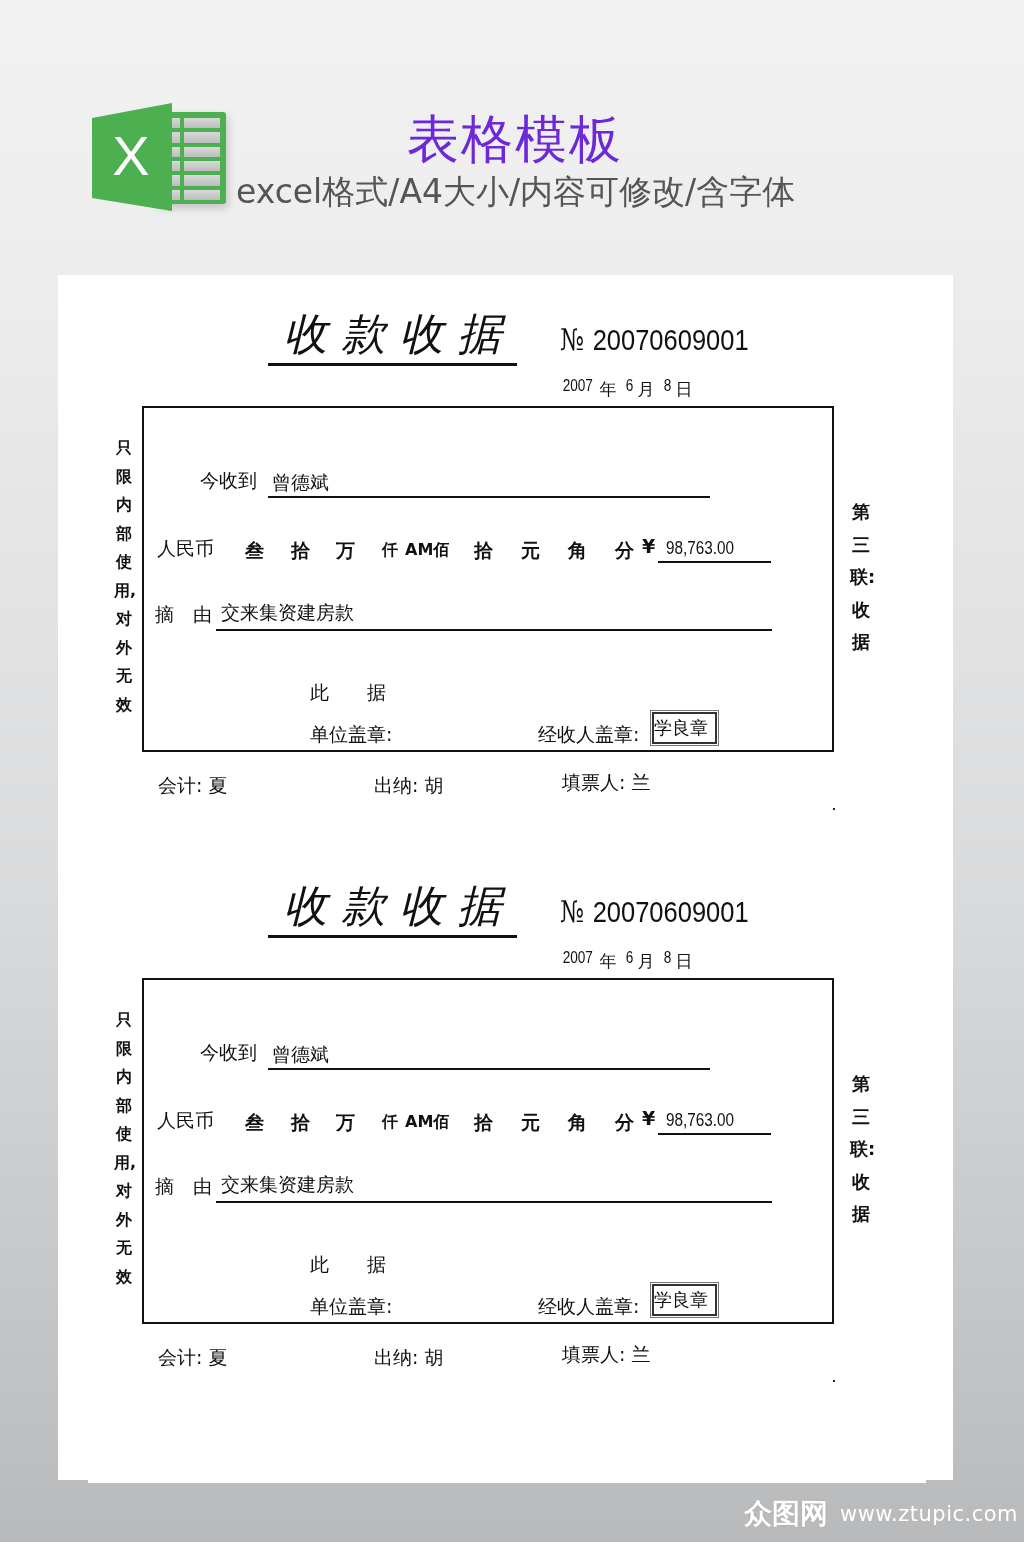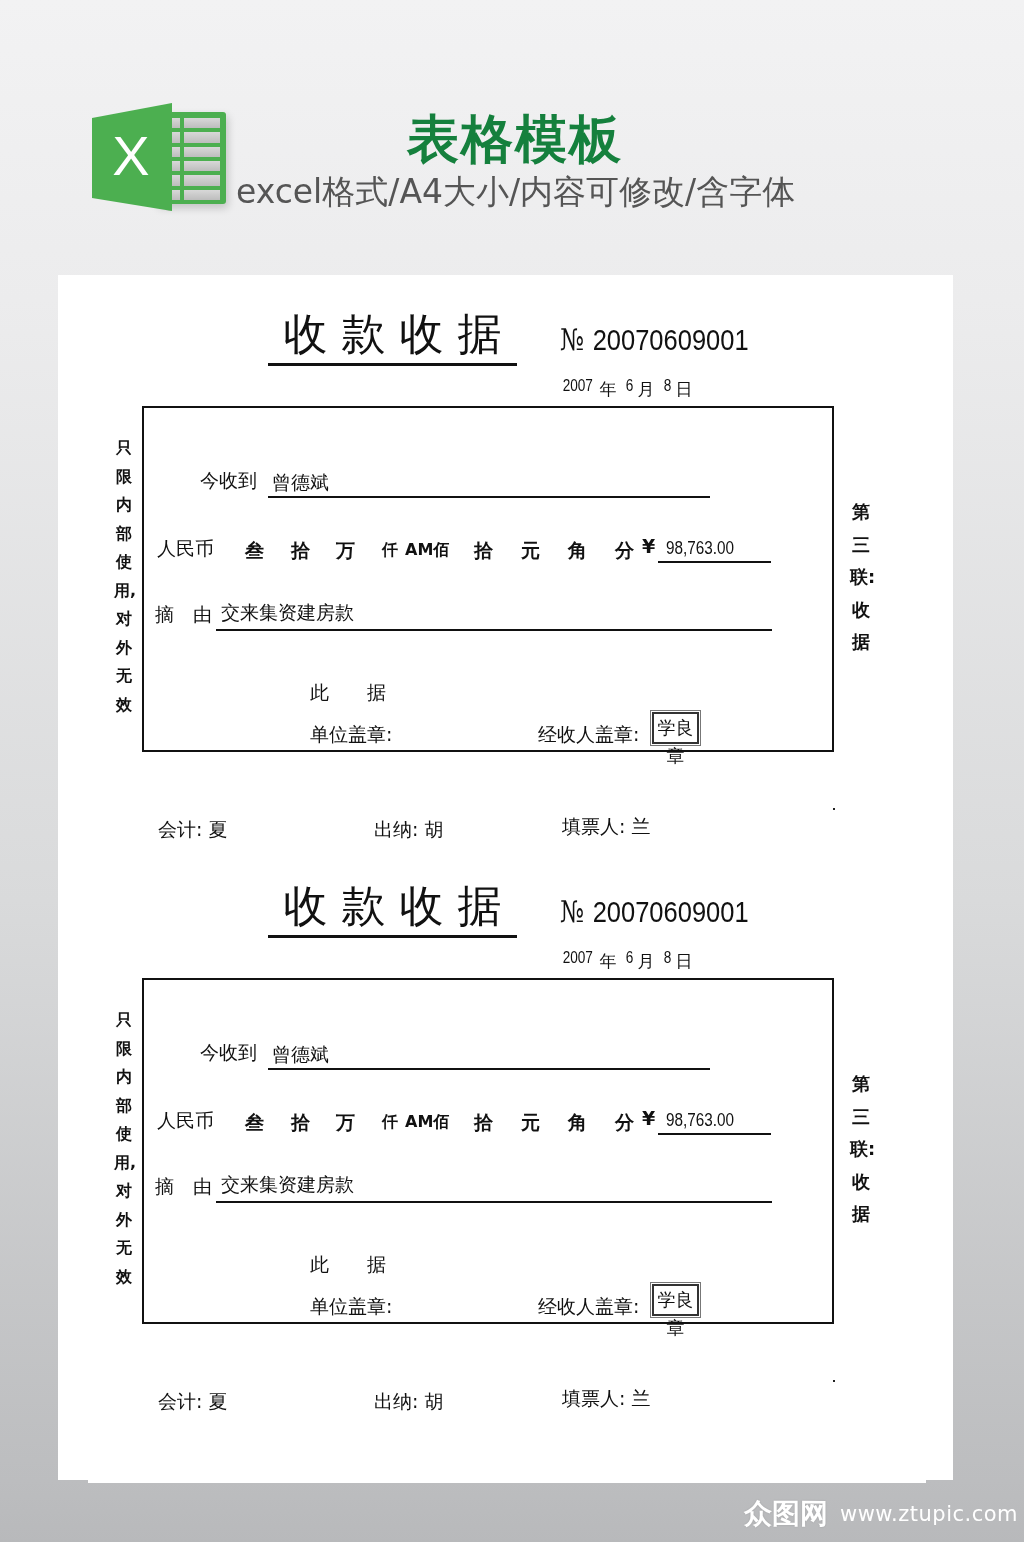--- a/index.html
+++ b/index.html
@@ -24,39 +24,39 @@
     background: #4caf50;
     clip-path: polygon(0 14%, 100% 0, 100% 100%, 0 88%);
     box-shadow: 4px 6px 10px rgba(0,0,0,0.25);
   }
   .logo .x {
     position: absolute; left: 18px; top: 28px; width: 50px; height: 56px;
     color: #fff; font-family: "Liberation Sans", sans-serif; font-size: 56px; line-height: 56px; text-align: center;
   }
   .hdr-title {
     position: absolute; left: 380px; top: 105px; width: 270px; text-align: center;
-    font-size: 52px; font-weight: bold; color: #15803d; letter-spacing: 2px;
+    font-size: 52px; font-weight: normal; color: #6d28d9; letter-spacing: 2px;
   }
   .hdr-sub {
     position: absolute; left: 236px; top: 170px; width: 700px;
     font-size: 33px; color: #555; letter-spacing: 0px; white-space: nowrap;
   }
 
   
   .paper { position: absolute; left: 58px; top: 275px; width: 895px; height: 1205px; background: #fff; }
   .paper-edge-b { position: absolute; left: 88px; top: 1478px; width: 838px; height: 5px; background: #fff; }
 
   
   .receipt { position: absolute; left: 0; width: 1024px; height: 520px; }
   .receipt * { color: #111; }
   .r-title {
     position: absolute; left: 268px; top: 10px; width: 249px; height: 56px;
     border-bottom: 3px solid #111;
     font-family: "DejaVu Serif", "Liberation Serif", serif; font-size: 44px; line-height: 48px;
-    letter-spacing: 14px; text-align: center; padding-left: 14px;
+    letter-spacing: 14px; text-align: center; padding-left: 14px; font-style: italic;
   }
   .r-no {
     position: absolute; left: 560px; top: 20px; font-family: "Liberation Sans", sans-serif;
     font-size: 30px; line-height: 40px; transform: scaleX(0.85); transform-origin: left;
   }
   .r-no .no-sym { font-family: "DejaVu Serif", serif; margin-right: 10px; }
   .r-date { position: absolute; left: 560px; top: 74px; font-size: 16px; line-height: 22px; white-space: nowrap; }
   .r-date span { display: inline-block; }
   .r-date .n { font-family: "Liberation Sans", sans-serif; font-size: 16px; transform: scaleX(0.85); }
   .r-date .u { font-size: 17px; margin: 0 8px 0 4px; position: relative; top: 4px; }
@@ -72,25 +72,25 @@
     font-size: 18px; line-height: 32.5px; text-align: center; font-weight: bold; color: #222;
   }
 
   .lbl { position: absolute; font-size: 19px; line-height: 24px; white-space: nowrap; text-align: center; }
   .uline { position: absolute; border-bottom: 2px solid #111; height: 0; }
   .val { position: absolute; font-size: 19px; line-height: 24px; white-space: nowrap; }
   .amt { position: absolute; font-family: "Liberation Sans", sans-serif; font-size: 18px; line-height: 24px; transform: scaleX(0.85); transform-origin: left; }
 
   .digits span { position: absolute; font-size: 19px; line-height: 24px; font-weight: bold; }
   .stamp {
-    position: absolute; left: 652px; top: 412px; width: 47px; height: 32px;
+    position: absolute; left: 652px; top: 412px; width: 65px; height: 32px;
     border: 2px solid #333; outline: 1px solid #777; outline-offset: 1px;
-    font-size: 18px; line-height: 28px; text-align: center;
-  }
-  .foot { position: absolute; font-size: 19px; line-height: 24px; white-space: nowrap; margin-top: 44px; }
+    font-size: 18px; line-height: 28px; text-align: left;
+  }
+  .foot { position: absolute; font-size: 19px; line-height: 24px; white-space: nowrap; }
   .dot { position: absolute; left: 833px; top: 508px; width: 2px; height: 2px; background: #222; }
 
   
   .wm { position: absolute; left: 744px; top: 1494px; height: 40px; display: flex; align-items: center; gap: 12px; }
   .wm-logo { color: #fff; font-size: 28px; font-weight: bold; letter-spacing: 0px; text-shadow: 0 0 2px rgba(0,0,0,0.15); }
   .wm-url { color: #fff; font-size: 21px; letter-spacing: 0.5px; }
 </style>
 </head>
 <body>
 

